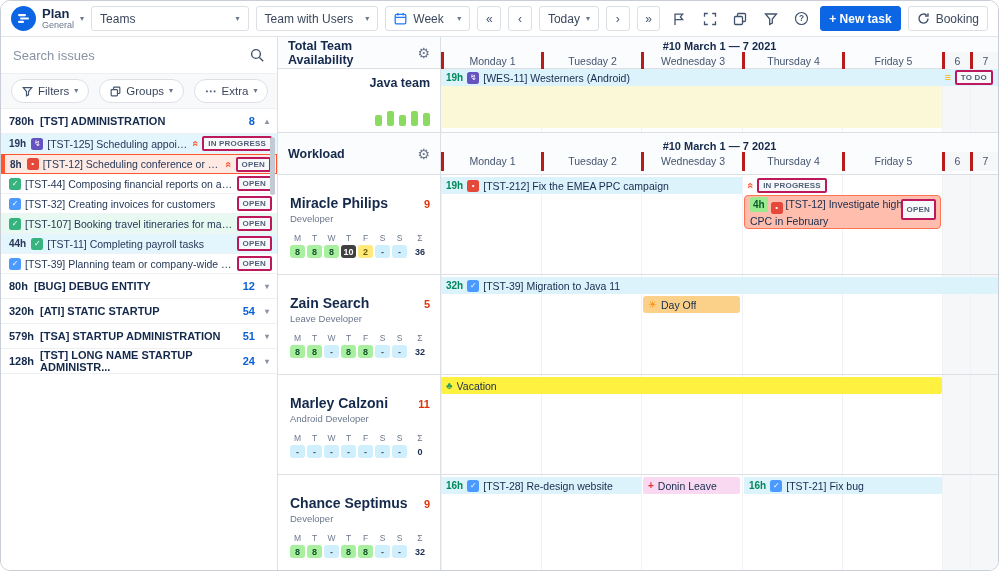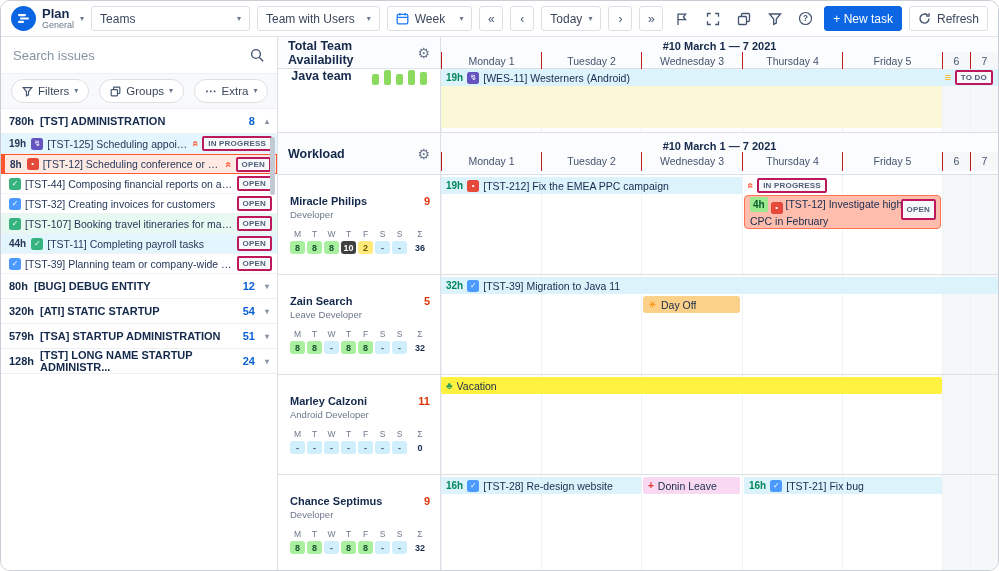--- a/index.html
+++ b/index.html
@@ -15,21 +15,21 @@
   .logo-name{font-weight:700;font-size:13px}
   .logo-sub{font-size:9px;color:#6B778C}
   .caret{font-size:8px;color:#6B778C;line-height:1}
   .btn{display:inline-flex;align-items:center;gap:6px;height:25px;padding:0 8px;border:1px solid #DCDFE4;border-radius:3px;background:#fff;color:#3B475C;font-size:12px;cursor:pointer;white-space:nowrap}
   .btn .spacer{flex:1}
   .select-teams{width:172px}
   .select-view{width:128px}
   .select-zoom{width:92px}
   .nav-btn{width:26px;justify-content:center;padding:0;font-size:12px;color:#44546F}
   .icon-btn{width:26px;justify-content:center;padding:0;border:none}
-  .primary{background:#0C66E4;border-color:#0C66E4;color:#fff;font-weight:400}
+  .primary{background:#0C66E4;border-color:#0C66E4;color:#fff;font-weight:700}
   .push-right{margin-left:auto}
   svg{display:block}
 
   
   .bodywrap{flex:1;display:flex;min-height:0}
 
   
   .sidebar{width:277px;flex:none;border-right:1px solid #DCDFE4;display:flex;flex-direction:column;position:relative;background:#fff}
   .search{height:37px;flex:none;display:flex;align-items:center;gap:8px;padding:0 12px;border-bottom:1px solid #EDEFF2}
   .search input{flex:1;border:none;outline:none;font-size:13px;color:#172B4D}
@@ -57,28 +57,28 @@
 
   
   .main{flex:1;display:flex;flex-direction:column;min-width:0;overflow:hidden}
   .sec-band{display:flex;flex:none;border-bottom:1px solid #DCDFE4;background:#FBFCFD}
   .label-col{width:163px;flex:none;border-right:1px solid #DCDFE4;padding:0 10px;display:flex;align-items:center;justify-content:space-between}
   .sec-title{font-weight:700;font-size:12.5px;color:#14294B}
   .gear{color:#6B778C;font-size:14px;cursor:pointer;background:none;border:none}
   .days-wrap{flex:1;display:flex;flex-direction:column;min-width:0}
   .week-label{text-align:center;font-size:11px;font-weight:700;color:#14294B;padding-top:3px}
   .day-cols{display:grid;grid-template-columns:100px 100px 101px 100px 100px 28px 1fr}
-  .day-cols .d{font-size:10.5px;color:#44546F;text-align:center;padding:3px 0 4px;border-left:1px solid #b91c1c;overflow:hidden;white-space:nowrap}
+  .day-cols .d{font-size:10.5px;color:#44546F;text-align:center;padding:3px 0 4px;border-left:3px solid #b91c1c;overflow:hidden;white-space:nowrap}
   .day-cols .wkd{background:#F6F7F9}
   .band-avail{height:32px}
   .band-work{height:42px}
   .band-work .week-label{padding-top:7px}
 
   .avail-row{display:flex;flex:none;height:64px;border-bottom:1px solid #DCDFE4}
-  .avail-row .label-col{flex-direction:row;align-items:flex-start;justify-content:center;gap:20px}
+  .avail-row .label-col{flex-direction:column;align-items:flex-end;justify-content:center;gap:20px}
   .team-name{font-weight:700;font-size:12.5px}
   .cap-bars{display:flex;align-items:flex-end;gap:5px;height:16px}
   .cap-bars i{display:block;width:7px;border-radius:2px;background:#8BDB60}
 
   .timeline{flex:1;position:relative;min-width:0;overflow:hidden}
   .gridcols{position:absolute;inset:0;display:grid;grid-template-columns:100px 100px 101px 100px 100px 28px 1fr}
   .gridcols i{border-left:1px solid #F1F2F5}
   .gridcols i.wkd{background:#F6F7F9}
 
   .tbar{position:absolute;height:17px;display:flex;align-items:center;gap:4px;padding:0 5px;font-size:10.5px;color:#172B4D;white-space:nowrap;overflow:hidden;cursor:pointer}
@@ -94,21 +94,21 @@
   .yellow-bar{background:#FFF13F;border-radius:2px}
   .pink-bar{background:#F9D9F2;border-radius:2px}
   .mini-ico{font-size:10px;line-height:1;flex:none}
   .sun{color:#FF8B00}
   .palm{color:#2E9E5B}
   .cross{color:#E03131;font-weight:700}
 
   .user-row{display:flex;flex:none;height:100px;border-bottom:1px solid #DCDFE4}
   .user-card{width:163px;flex:none;border-right:1px solid #DCDFE4;padding:20px 10px 0 12px;cursor:pointer}
   .u-head{display:flex;align-items:baseline;justify-content:space-between}
-  .u-name{font-weight:700;font-size:11px;color:#14294B}
+  .u-name{font-weight:700;font-size:14px;color:#14294B}
   .u-count{color:#DE350B;font-weight:700;font-size:11px}
   .u-role{font-size:9.5px;color:#6B778C;margin-top:2px}
   .u-table{margin-top:9px}
   .u-hdr,.u-vals{display:grid;grid-template-columns:repeat(7,15px) 22px;gap:2px}
   .u-hdr span{font-size:8.5px;color:#6B778C;text-align:center}
   .u-vals{margin-top:2px}
   .u-vals span{height:13px;border-radius:3px;font-size:9px;font-weight:600;display:flex;align-items:center;justify-content:center}
   .c-g{background:#A9EFA0;color:#14532D}
   .c-r{background:#404040;color:#fff}
   .c-y{background:#FFE97A;color:#6B5900}
@@ -201,21 +201,21 @@
 
     <button class="btn primary">
       <span>+ New task</span>
     </button>
     <button class="btn">
       <span>
           <svg width="13" height="13" viewBox="0 0 13 13" fill="none" stroke="#44546F" stroke-width="1.4">
             <path d="M11 6.5a4.5 4.5 0 1 1-1.4-3.2M11 1.2v2.9H8.1"></path>
           </svg>
         </span>
-      <span>Refresh</span>
+      <span>Booking</span>
     </button>
   </header>
 
   <div class="bodywrap">
 
     <aside class="sidebar">
       <div class="search">
         <input type="text" placeholder="Search issues" style="">
         <span>
             <svg width="15" height="15" viewBox="0 0 15 15" fill="none" stroke="#44546F" stroke-width="1.4">

